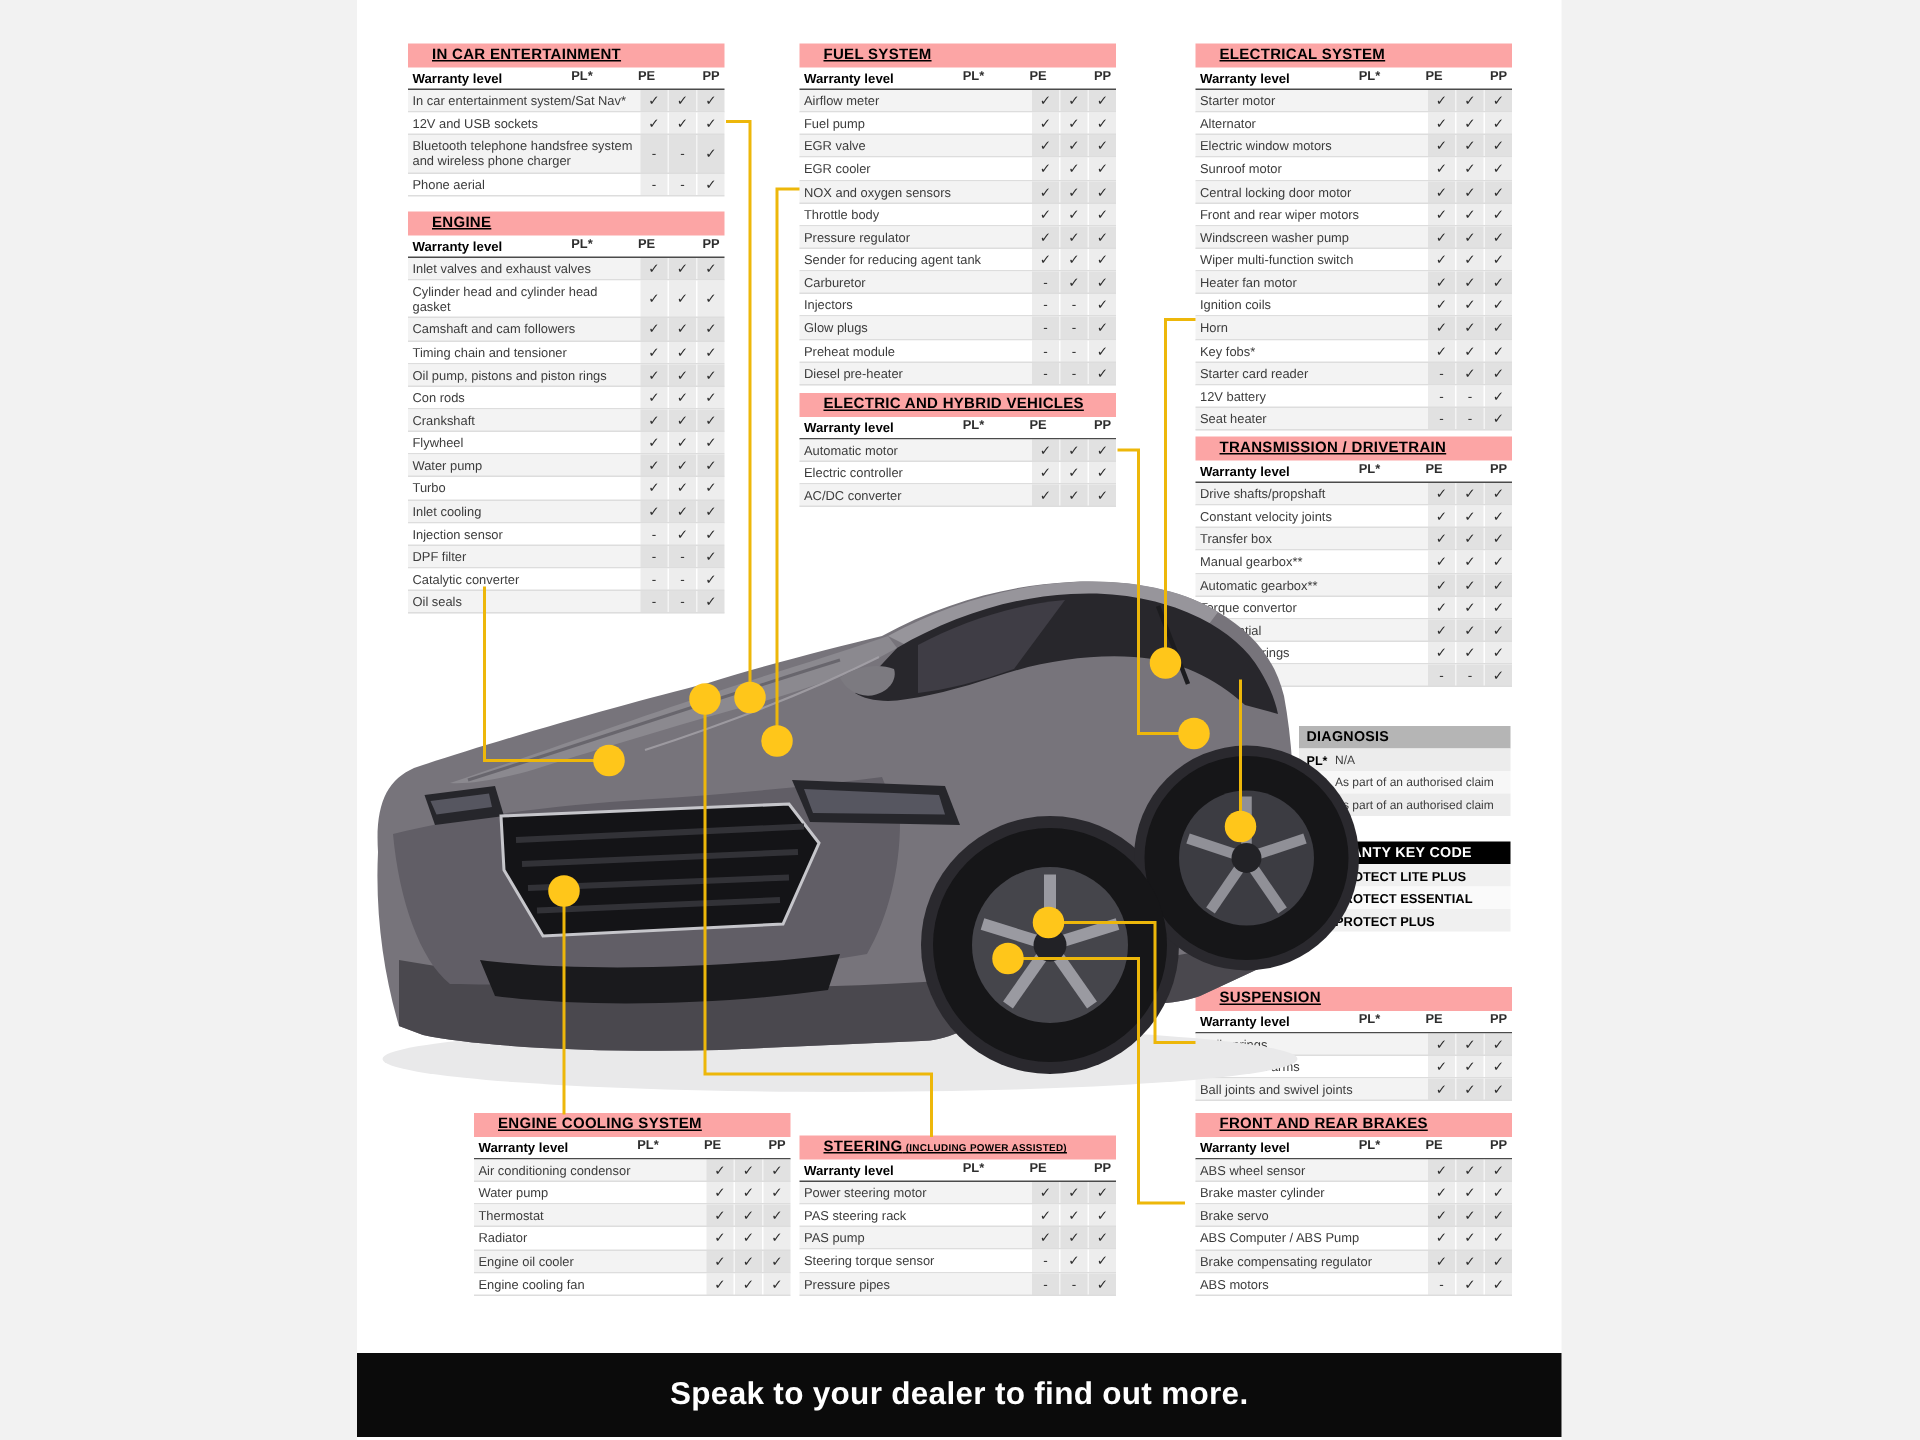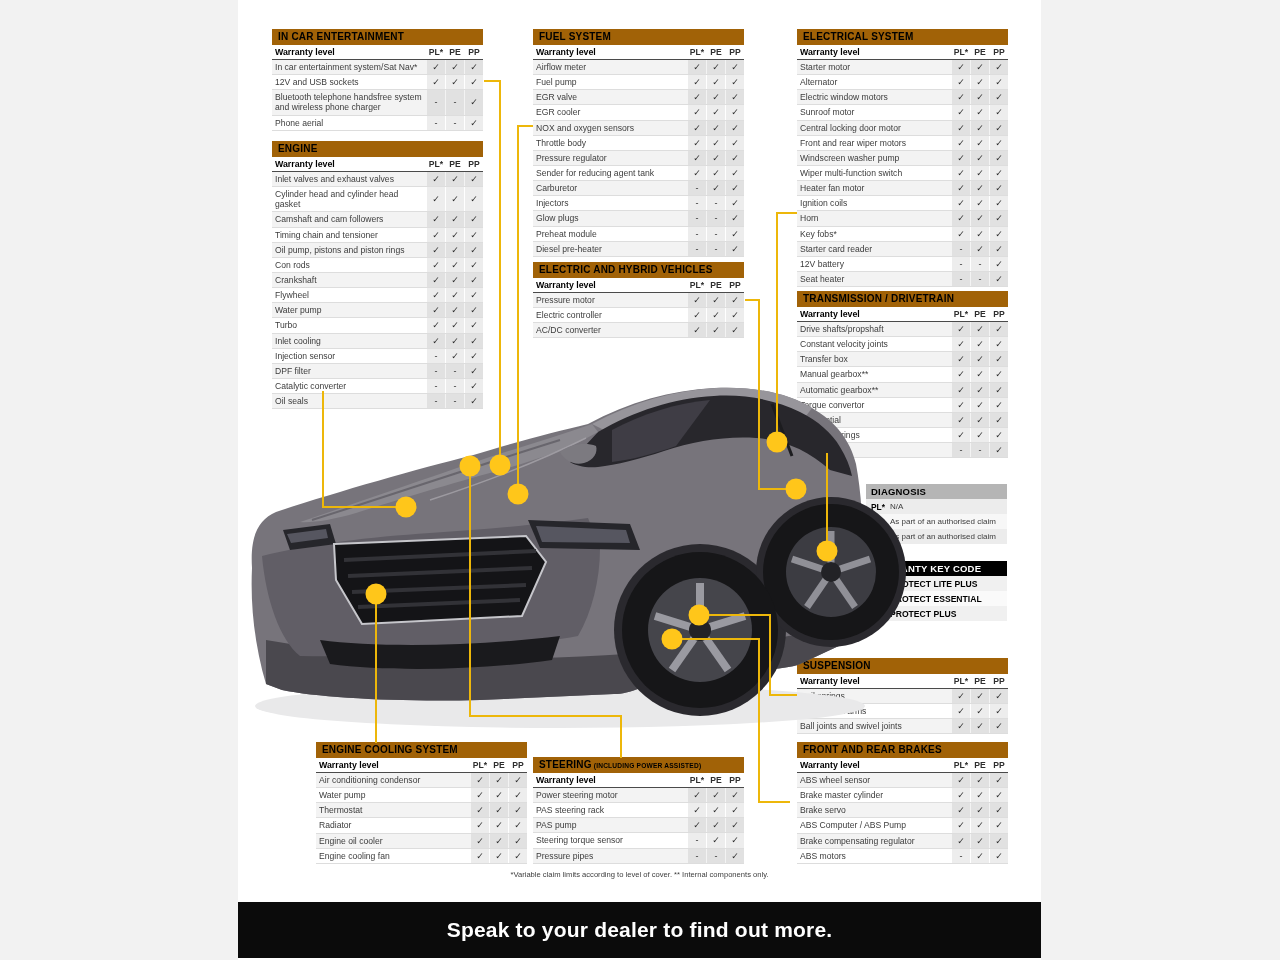--- a/index.html
+++ b/index.html
@@ -1,23 +1,23 @@
 <!DOCTYPE html>
 <html><head>
 <meta charset="utf-8">
 <style>
   * { margin:0; padding:0; box-sizing:border-box; }
   html,body { width:1280px; height:960px; }
   body { position:relative; background:#f2f2f2; font-family:"Liberation Sans",sans-serif; overflow:hidden; }
   .card { position:absolute; left:238px; top:0; width:803px; height:960px; background:#ffffff; }
 
   .tbl { position:absolute; width:211px; background:#fff; }
-  .tbl-title { background:#a16207; color:#000; font-weight:700; font-size:10px; line-height:16px; height:16px; padding:0 6px; letter-spacing:.2px; white-space:nowrap; }
+  .tbl-title { background:#fca5a5; color:#000; font-weight:700; font-size:10px; line-height:16px; height:16px; padding:0 16px; letter-spacing:.2px; white-space:nowrap;text-decoration:underline; }
   .tbl-title .suffix { font-size:6.6px; font-weight:700; }
-  .tbl-head { display:flex; align-items:center; border-bottom:1.5px solid #4a4a4a; height:15px; font-weight:700; font-size:8.8px; color:#000; }
+  .tbl-head { display:flex; align-items:flex-start; border-bottom:1.5px solid #4a4a4a; height:15px; font-weight:700; font-size:8.8px; color:#000;gap:24px; }
   .tbl-row { display:flex; align-items:stretch; border-bottom:1px solid #ddd; min-height:14.6px; font-size:8.6px; color:#3c3c3c; background:#fff; }
   .tbl-body .tbl-row:nth-child(odd) { background:#f3f3f3; }
   .cell-label { flex:1; padding:2px 3px 2px 3px; line-height:1.18; display:flex; align-items:center; }
   .cell-check { width:18px; margin-left:1px; display:flex; align-items:center; justify-content:center; background:rgba(0,0,0,.07); color:#2e2e2e; font-size:9px; }
   .tbl-head .cell-check { background:transparent; font-size:8.6px; font-weight:700; }
 
   .kv { position:absolute; width:141px; }
   .kv-title { height:15px; line-height:15px; font-weight:700; font-size:9.5px; padding:0 5px; letter-spacing:.2px; }
   .kv.gray .kv-title { background:#b5b5b5; color:#000; }
   .kv.black .kv-title { background:#000; color:#fff; }
@@ -268,21 +268,21 @@
 <div class="tbl" style="left:533px; top:262px;">
     <div class="tbl-title"><span>ELECTRIC AND HYBRID VEHICLES</span></div>
     <div class="tbl-head">
       <div class="cell-label">Warranty level</div>
       <div class="cell-check">PL*</div>
       <div class="cell-check">PE</div>
       <div class="cell-check">PP</div>
     </div>
     <div class="tbl-body">
       <div class="tbl-row">
-        <div class="cell-label">Pressure motor</div>
+        <div class="cell-label">Automatic motor</div>
         <div class="cell-check">✓</div>
         <div class="cell-check">✓</div>
         <div class="cell-check">✓</div>
       </div>
       <div class="tbl-row">
         <div class="cell-label">Electric controller</div>
         <div class="cell-check">✓</div>
         <div class="cell-check">✓</div>
         <div class="cell-check">✓</div>
       </div>
@@ -750,18 +750,17 @@
     <circle cx="376" cy="594" r="10.5"></circle>
     <circle cx="777" cy="442" r="10.5"></circle>
     <circle cx="796" cy="489" r="10.5"></circle>
     <circle cx="827" cy="551" r="10.5"></circle>
     <circle cx="699" cy="615" r="10.5"></circle>
     <circle cx="672" cy="639" r="10.5"></circle>
   </g>
 </svg>
 
 <div class="footer">
-  <div>*Variable claim limits according to level of cover. ** Internal components only.</div>
 </div>
 
 <div class="banner">
   <span class="banner-text">Speak to your dealer to find out more.</span>
 </div>
 
 </body></html>

